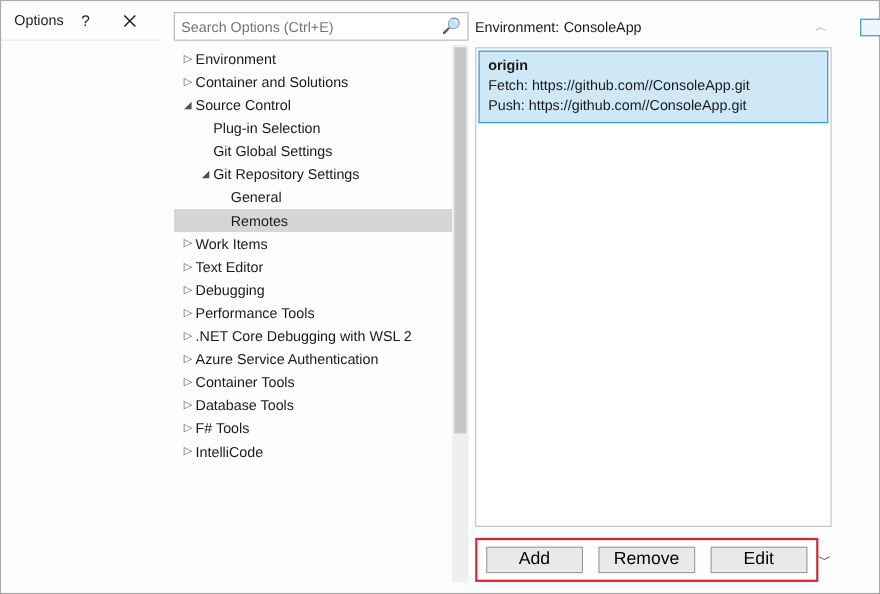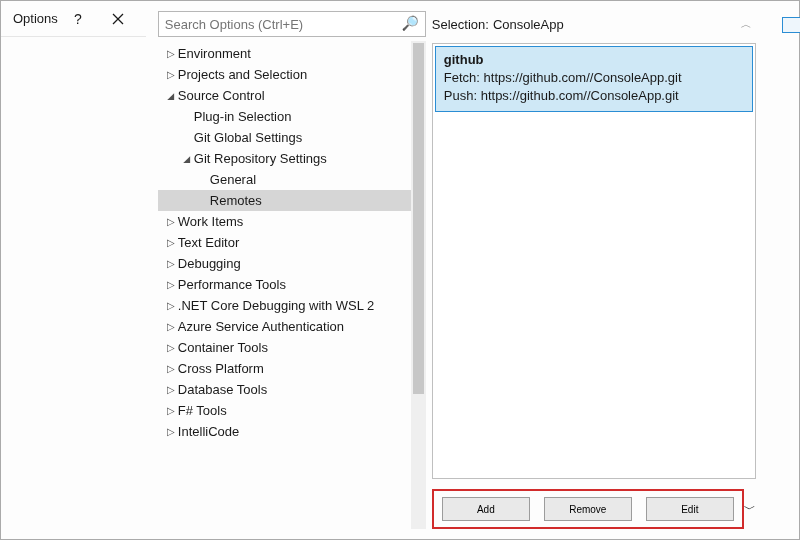--- a/index.html
+++ b/index.html
@@ -134,21 +134,21 @@
   }
   .btn-row {
     border: 2px solid #d12b2b;
     padding: 6px 8px;
     display: flex; gap: 14px;
   }
   button.flat {
     width: 88px; height: 24px;
     background: #e9e9e9;
     border: 1px solid #9c9c9c;
-    font-family: inherit; font-size: 10px;
+    font-family: inherit; font-size: 16px;
     cursor: default;
   }
   .footer {
     height: 48px;
     display:flex; justify-content:flex-end; align-items:center;
     gap: 10px;
     padding: 0 14px;
   }
   button.dlg {
     width: 86px; height: 16px;
@@ -184,21 +184,21 @@
         <span class="search-icon">🔍</span>
       </div>
       <div class="tree-wrap">
         <div class="tree" id="tree">
             <div class="tree-row">
               <span class="tw closed" style="width: 14px; margin-left: 2px;"></span>
               <span>Environment</span>
             </div>
             <div class="tree-row">
               <span class="tw closed" style="width: 14px; margin-left: 2px;"></span>
-              <span>Projects and Selection</span>
+              <span>Container and Solutions</span>
             </div>
             <div class="tree-row">
               <span class="tw open" style="width: 14px; margin-left: 2px;"></span>
               <span>Source Control</span>
             </div>
             <div class="tree-row">
               <span class="tw " style="width: 14px; margin-left: 18px;"></span>
               <span>Plug-in Selection</span>
             </div>
             <div class="tree-row">
@@ -237,24 +237,20 @@
               <span class="tw closed" style="width: 14px; margin-left: 2px;"></span>
               <span>.NET Core Debugging with WSL 2</span>
             </div>
             <div class="tree-row">
               <span class="tw closed" style="width: 14px; margin-left: 2px;"></span>
               <span>Azure Service Authentication</span>
             </div>
             <div class="tree-row">
               <span class="tw closed" style="width: 14px; margin-left: 2px;"></span>
               <span>Container Tools</span>
-            </div>
-            <div class="tree-row">
-              <span class="tw closed" style="width: 14px; margin-left: 2px;"></span>
-              <span>Cross Platform</span>
             </div>
             <div class="tree-row">
               <span class="tw closed" style="width: 14px; margin-left: 2px;"></span>
               <span>Database Tools</span>
             </div>
             <div class="tree-row">
               <span class="tw closed" style="width: 14px; margin-left: 2px;"></span>
               <span>F# Tools</span>
             </div>
             <div class="tree-row">
@@ -263,28 +259,28 @@
             </div>
           </div>
         <div class="tree-scrollbar">
           <div class="thumb"></div>
         </div>
       </div>
     </div>
 
     <div class="right">
       <div class="repo-header">
-        <span class="lbl">Selection:</span>
+        <span class="lbl">Environment:</span>
         <span class="name">ConsoleApp</span>
         <span class="chev">︿</span>
       </div>
 
       <div class="remotes-list" id="remotes">
           <div class="remote-item">
-            <div class="remote-name">github</div>
+            <div class="remote-name">origin</div>
             <div><span>Fetch:</span> <span>https://github.com/<username>/ConsoleApp.git</username></span></div>
             <div><span>Push:</span> <span>https://github.com/<username>/ConsoleApp.git</username></span></div>
           </div>
         </div>
 
       <div class="btn-row-wrap">
         <div class="btn-row">
           <button class="flat">Add</button>
           <button class="flat">Remove</button>
           <button class="flat">Edit</button>

